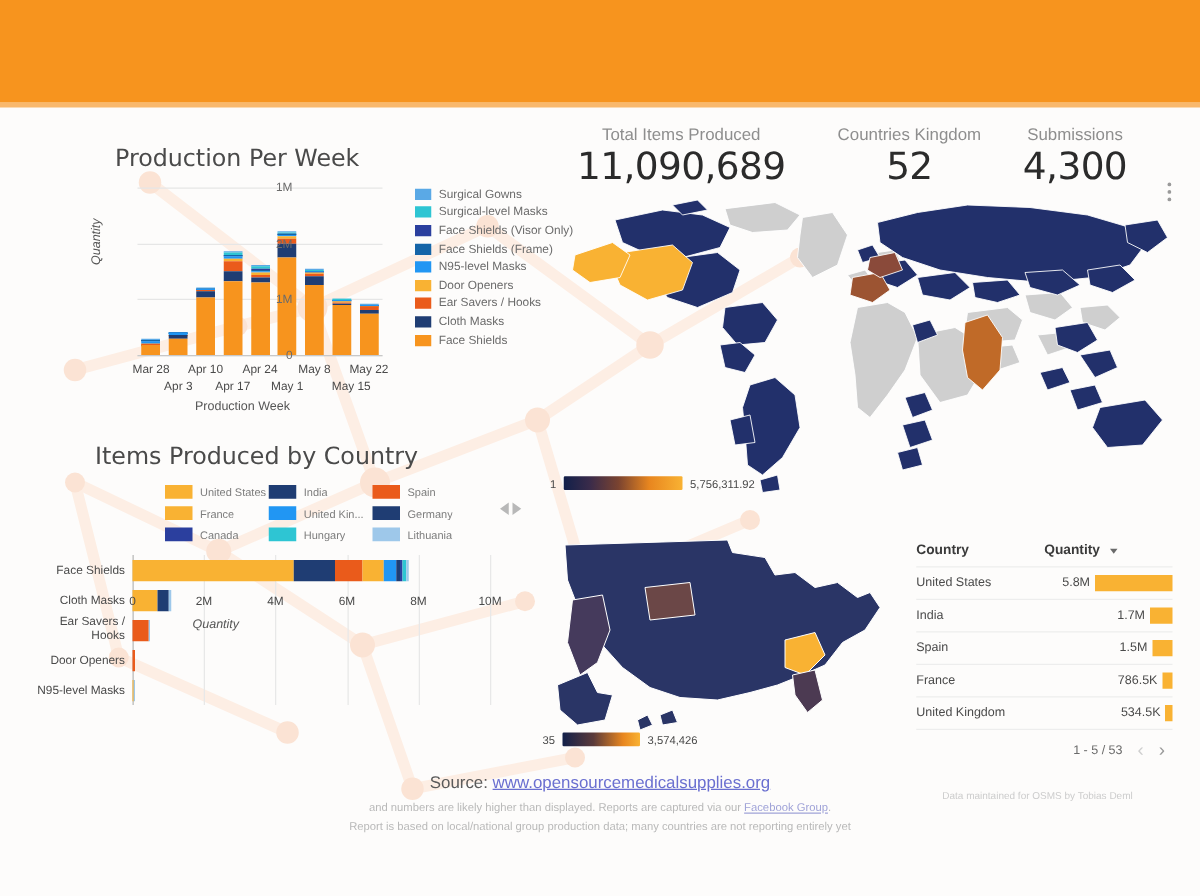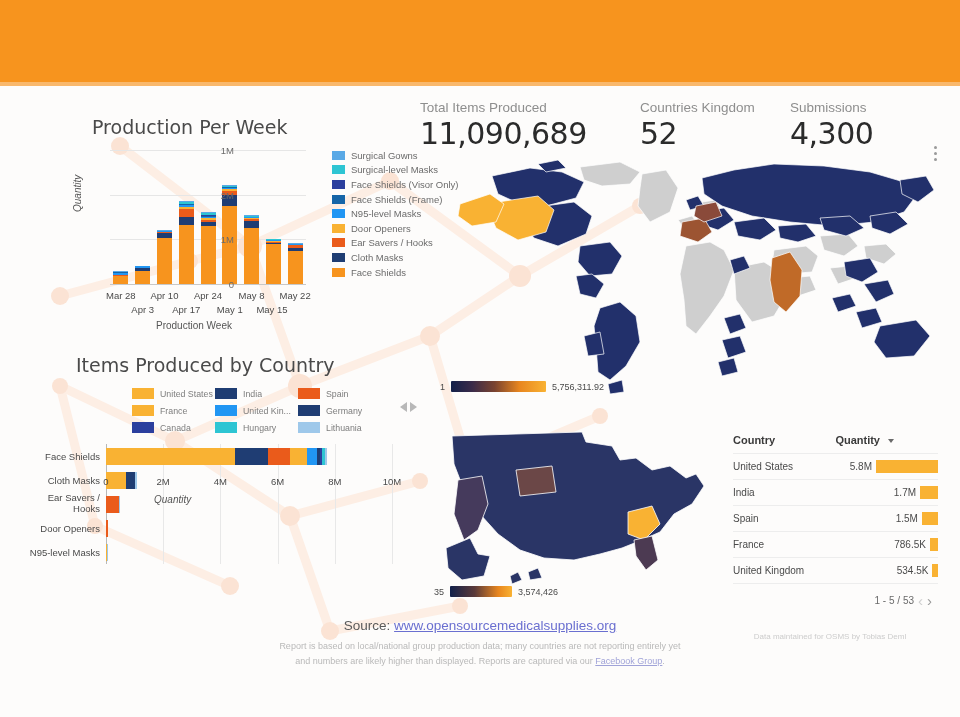--- a/index.html
+++ b/index.html
@@ -29,21 +29,21 @@
   #date-ctl{left:540px;width:216px;}
   #date-ctl .ctl-label{margin-left:18px;}
   #country-ctl{left:780px;width:154px;}
   #country-ctl .ctl-label{margin-left:18px;}
 
   
   .panel{position:absolute;z-index:2;}
   .chart-title{font-size:19px;color:#4a4a4a;font-weight:400;font-family:"DejaVu Sans",sans-serif;white-space:nowrap;}
 
   
-  .kpi{position:absolute;z-index:3;}
+  .kpi{position:absolute;text-align:center;z-index:3;}
   .kpi-label{font-size:13.5px;color:#8e8e8e;font-weight:400;white-space:nowrap;}
   .kpi-value{font-size:30px;color:#2b2b2b;font-weight:400;margin-top:1px;white-space:nowrap;
              font-family:"DejaVu Sans",sans-serif;letter-spacing:-.5px;}
   .kebab{position:absolute;right:22px;top:146px;width:4px;z-index:4;cursor:pointer;}
   .kebab i{display:block;width:3px;height:3px;background:#9a9a9a;border-radius:50%;margin-bottom:3px;}
 
   
   #ppw{left:36px;top:108px;width:400px;height:232px;}
   #ppw .chart-title{position:absolute;left:56px;top:8px;}
   .vplot{position:absolute;left:74px;top:42px;width:196px;height:134px;}
@@ -97,21 +97,21 @@
   .th.c1{width:95px;}
   .th.c2{width:110px;text-align:right;padding-right:58px;position:relative;}
   .sort-caret{position:absolute;right:44px;bottom:3px;width:0;height:0;border-left:3px solid transparent;
               border-right:3px solid transparent;border-top:4px solid #6a6a6a;}
   .trow{display:flex;align-items:center;height:25px;border-top:1px solid #ededed;}
   .td1{width:95px;font-size:10px;color:#4a4a4a;white-space:nowrap;}
   .td2{width:110px;display:flex;align-items:center;justify-content:flex-end;}
   .td2 .num{font-size:10px;color:#4a4a4a;margin-right:4px;}
   .td2 .qbar{height:13px;background:#f9b233;}
   .tfoot{display:flex;align-items:center;justify-content:flex-end;height:32px;border-top:1px solid #ededed;
-         gap:4px;padding-right:6px;}
+         gap:12px;padding-right:6px;}
   .tfoot .pg{font-size:10px;color:#6a6a6a;}
   .chev{font-size:15px;color:#9a9a9a;cursor:pointer;line-height:1;}
   .chev.dis{color:#cfcfcf;}
 
   
   #footer{left:0;top:618px;width:960px;text-align:center;}
   .src{font-size:13.5px;color:#5a5a5a;}
   .src a{color:#6a6fd0;text-decoration:underline;}
   .disc{font-size:9px;color:#b9b9b9;line-height:15px;margin-top:6px;}
   .disc a{color:#a0a3d8;text-decoration:underline;}
@@ -323,21 +323,21 @@
       <div class="vaxis-lbl" style="top: 37px;">1M</div>
     </div>
   <div id="vxticks">
       <div class="xtick" style="left: 59.8889px; width: 50px; top: 182px;">Mar 28</div>
       <div class="xtick" style="left: 81.6667px; width: 50px; top: 196px;">Apr 3</div>
       <div class="xtick" style="left: 103.444px; width: 50px; top: 182px;">Apr 10</div>
       <div class="xtick" style="left: 125.222px; width: 50px; top: 196px;">Apr 17</div>
       <div class="xtick" style="left: 147px; width: 50px; top: 182px;">Apr 24</div>
       <div class="xtick" style="left: 168.778px; width: 50px; top: 196px;">May 1</div>
       <div class="xtick" style="left: 190.556px; width: 50px; top: 182px;">May 8</div>
-      <div class="xtick" style="left: 211px; width: 50px; top: 196px;">May 15</div>
+      <div class="xtick" style="left: 220px; width: 50px; top: 196px;">May 15</div>
       <div class="xtick" style="left: 234.111px; width: 50px; top: 182px;">May 22</div>
     </div>
   <div class="vlegend" id="vlegend">
       <div class="lrow">
         <span class="sw" style="background: rgb(90, 169, 230);"></span>
         <span class="lt">Surgical Gowns</span>
       </div>
       <div class="lrow">
         <span class="sw" style="background: rgb(46, 197, 211);"></span>
         <span class="lt">Surgical-level Masks</span>
@@ -599,17 +599,17 @@
     <span class="chev dis">‹</span>
     <span class="chev">›</span>
   </div>
 </div>
 
 <div class="panel" id="footer">
   <div class="src">
     <span>Source: </span><a href="#">www.opensourcemedicalsupplies.org</a>
   </div>
   <div class="disc">
+    <div><span>and numbers are likely higher than displayed. Reports are captured via our </span><a href="#">Facebook Group</a><span>.</span></div>
     <div>Report is based on local/national group production data; many countries are not reporting entirely yet</div>
-    <div><span>and numbers are likely higher than displayed. Reports are captured via our </span><a href="#">Facebook Group</a><span>.</span></div>
   </div>
 </div>
 <div class="maint">Data maintained for OSMS by Tobias Deml</div>
 
 </body></html>

